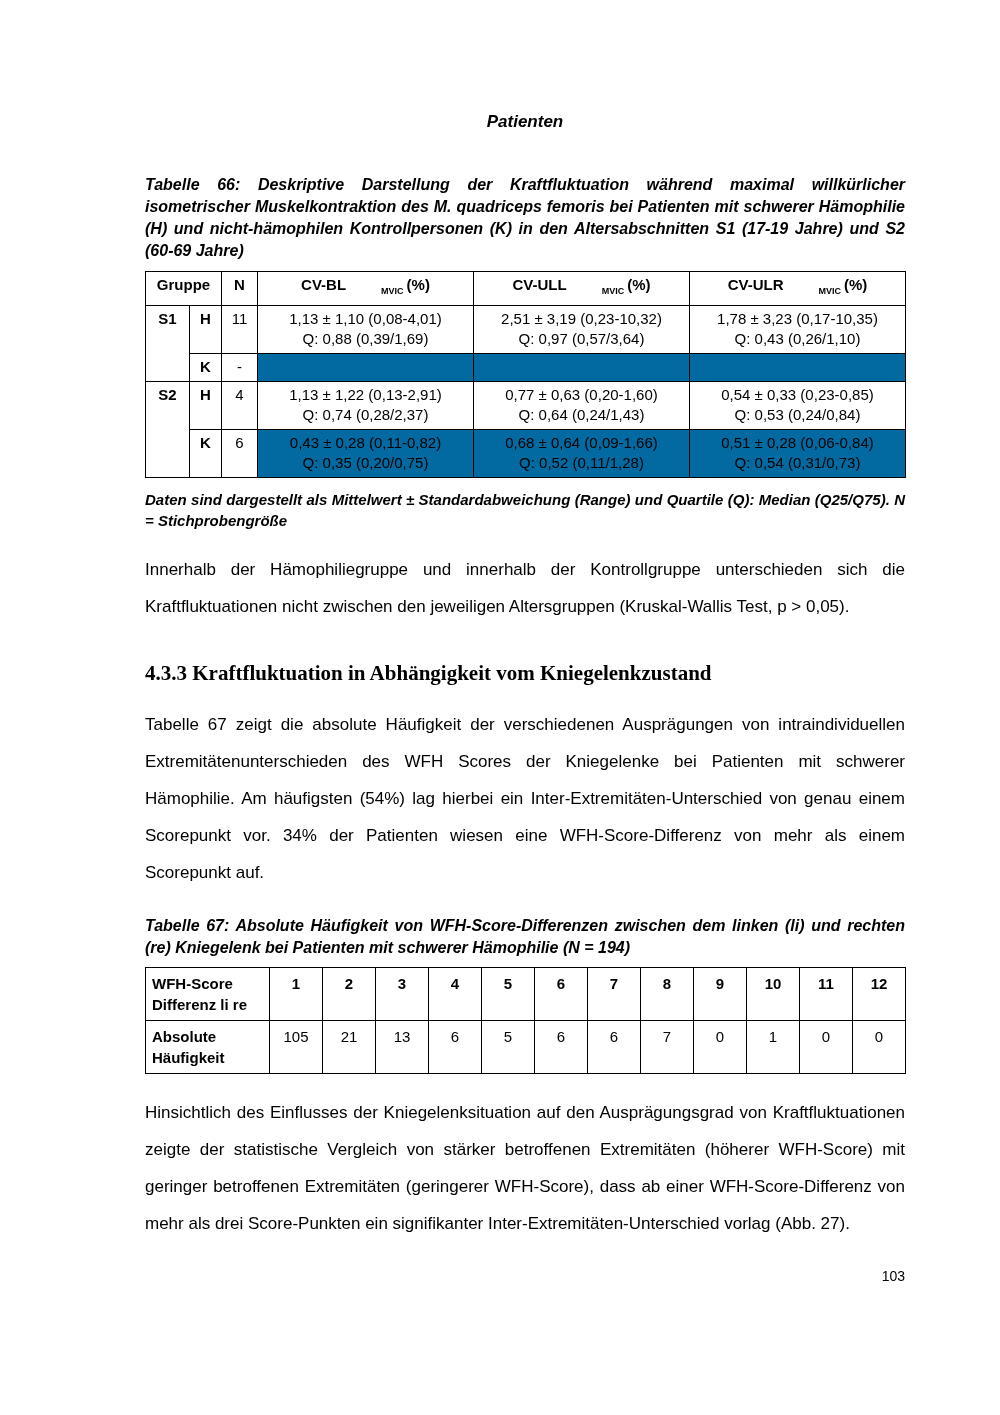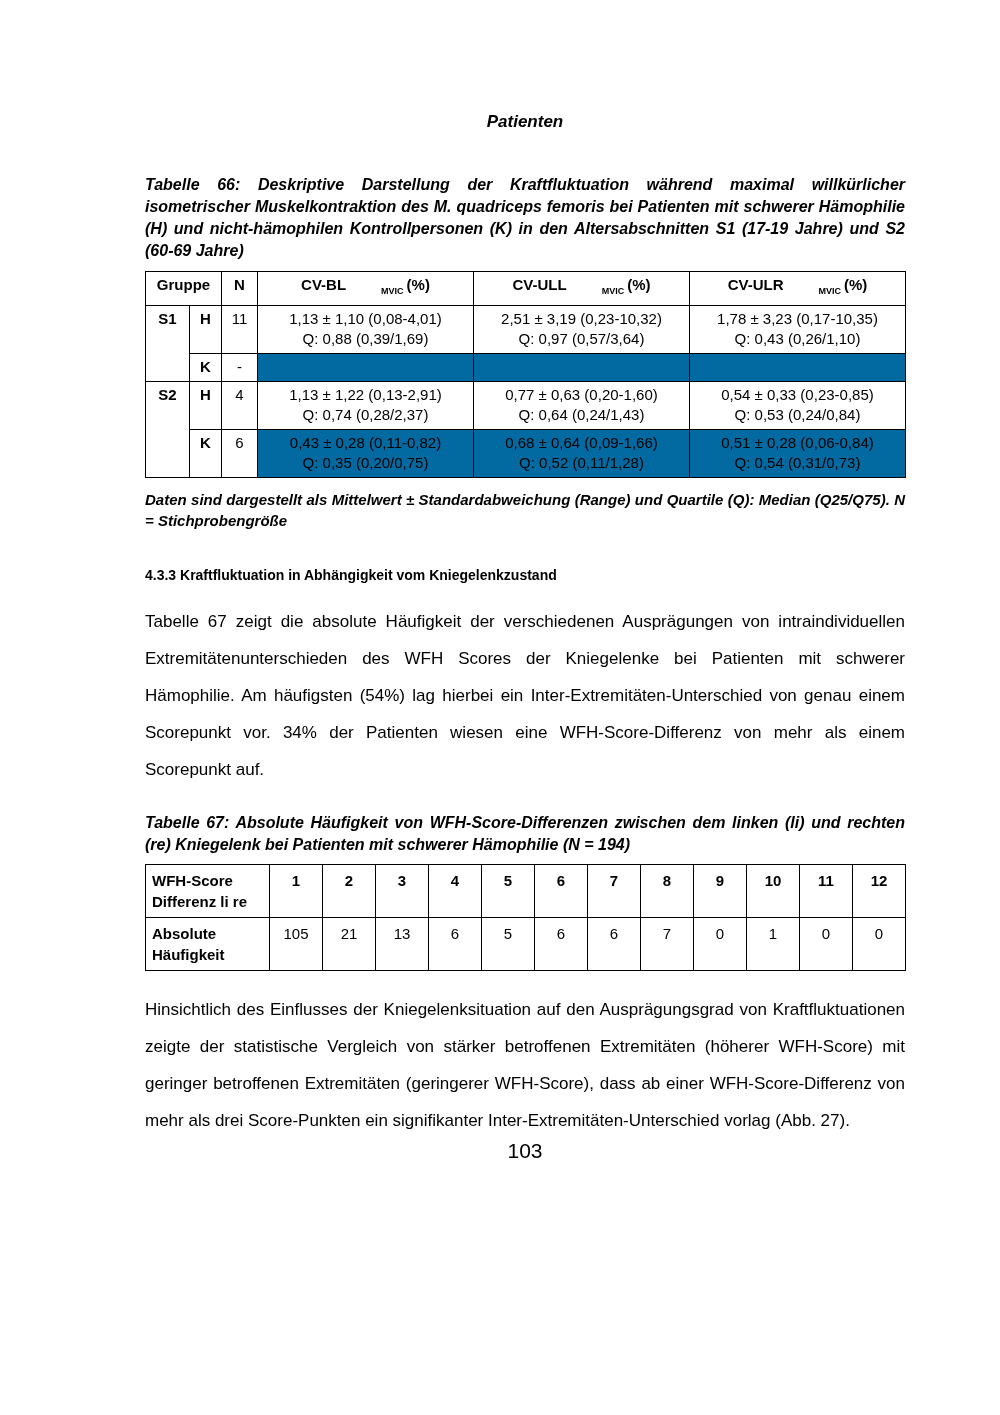--- a/index.html
+++ b/index.html
@@ -57,44 +57,46 @@
     text-align: justify;
     margin: 11px 0 0 0;
   }
   .para {
     font-size: 17px;
     line-height: 37px;
     text-align: justify;
     margin: 20px 0 0 0;
   }
   .section-heading {
-    font-size: 14px;
+    font-size: 21px;
     font-weight: bold;
     margin: 36px 0 0 0;
+    font-family: Liberation Serif, serif;
   }
   .caption2 { margin-top: 24px; margin-bottom: 0; }
   table.t67 {
     border-collapse: collapse;
     width: 100%;
     table-layout: fixed;
     font-size: 15px;
     margin-top: 8px;
   }
   .t67 th, .t67 td {
     border: 1px solid #000;
     padding: 5px 3px;
     vertical-align: top;
     line-height: 21px;
   }
   .t67 .rowhead { text-align: left; font-weight: bold; padding-left: 6px; }
   .t67 th.num { text-align: center; font-weight: bold; }
   .t67 td.num { text-align: center; font-weight: normal; }
   .page-number {
-    text-align: center;
-    font-size: 21px;
+    text-align: right;
+    font-size: 14px;
+    margin-top: 26px;
   }
 </style>
 </head>
 <body>
 
 <div class="page">
   <div class="content">
 
     <div class="running-header">Patienten</div>
 
@@ -172,20 +174,21 @@
         <td class="shaded">
           <div>0,51 ± 0,28 (0,06-0,84)</div>
           <div>Q: 0,54 (0,31/0,73)</div>
         </td>
       </tr>
     </tbody>
       </table>
 
     <p class="footnote">Daten sind dargestellt als Mittelwert ± Standardabweichung (Range) und Quartile (Q): Median (Q25/Q75). N = Stichprobengröße</p>
 
+    <p class="para">Innerhalb der Hämophiliegruppe und innerhalb der Kontrollgruppe unterschieden sich die Kraftfluktuationen nicht zwischen den jeweiligen Altersgruppen (Kruskal-Wallis Test, p &gt; 0,05).</p>
 
     <h2 class="section-heading">4.3.3 Kraftfluktuation in Abhängigkeit vom Kniegelenkzustand</h2>
 
     <p class="para">Tabelle 67 zeigt die absolute Häufigkeit der verschiedenen Ausprägungen von intraindividuellen Extremitätenunterschieden des WFH Scores der Kniegelenke bei Patienten mit schwerer Hämophilie. Am häufigsten (54%) lag hierbei ein Inter-Extremitäten-Unterschied von genau einem Scorepunkt vor. 34% der Patienten wiesen eine WFH-Score-Differenz von mehr als einem Scorepunkt auf.</p>
 
     <p class="caption caption2">Tabelle 67: Absolute Häufigkeit von WFH-Score-Differenzen zwischen dem linken (li) und rechten (re) Kniegelenk bei Patienten mit schwerer Hämophilie (N = 194)</p>
 
     <table class="t67">
       <colgroup>
         <col style="width:124px">

